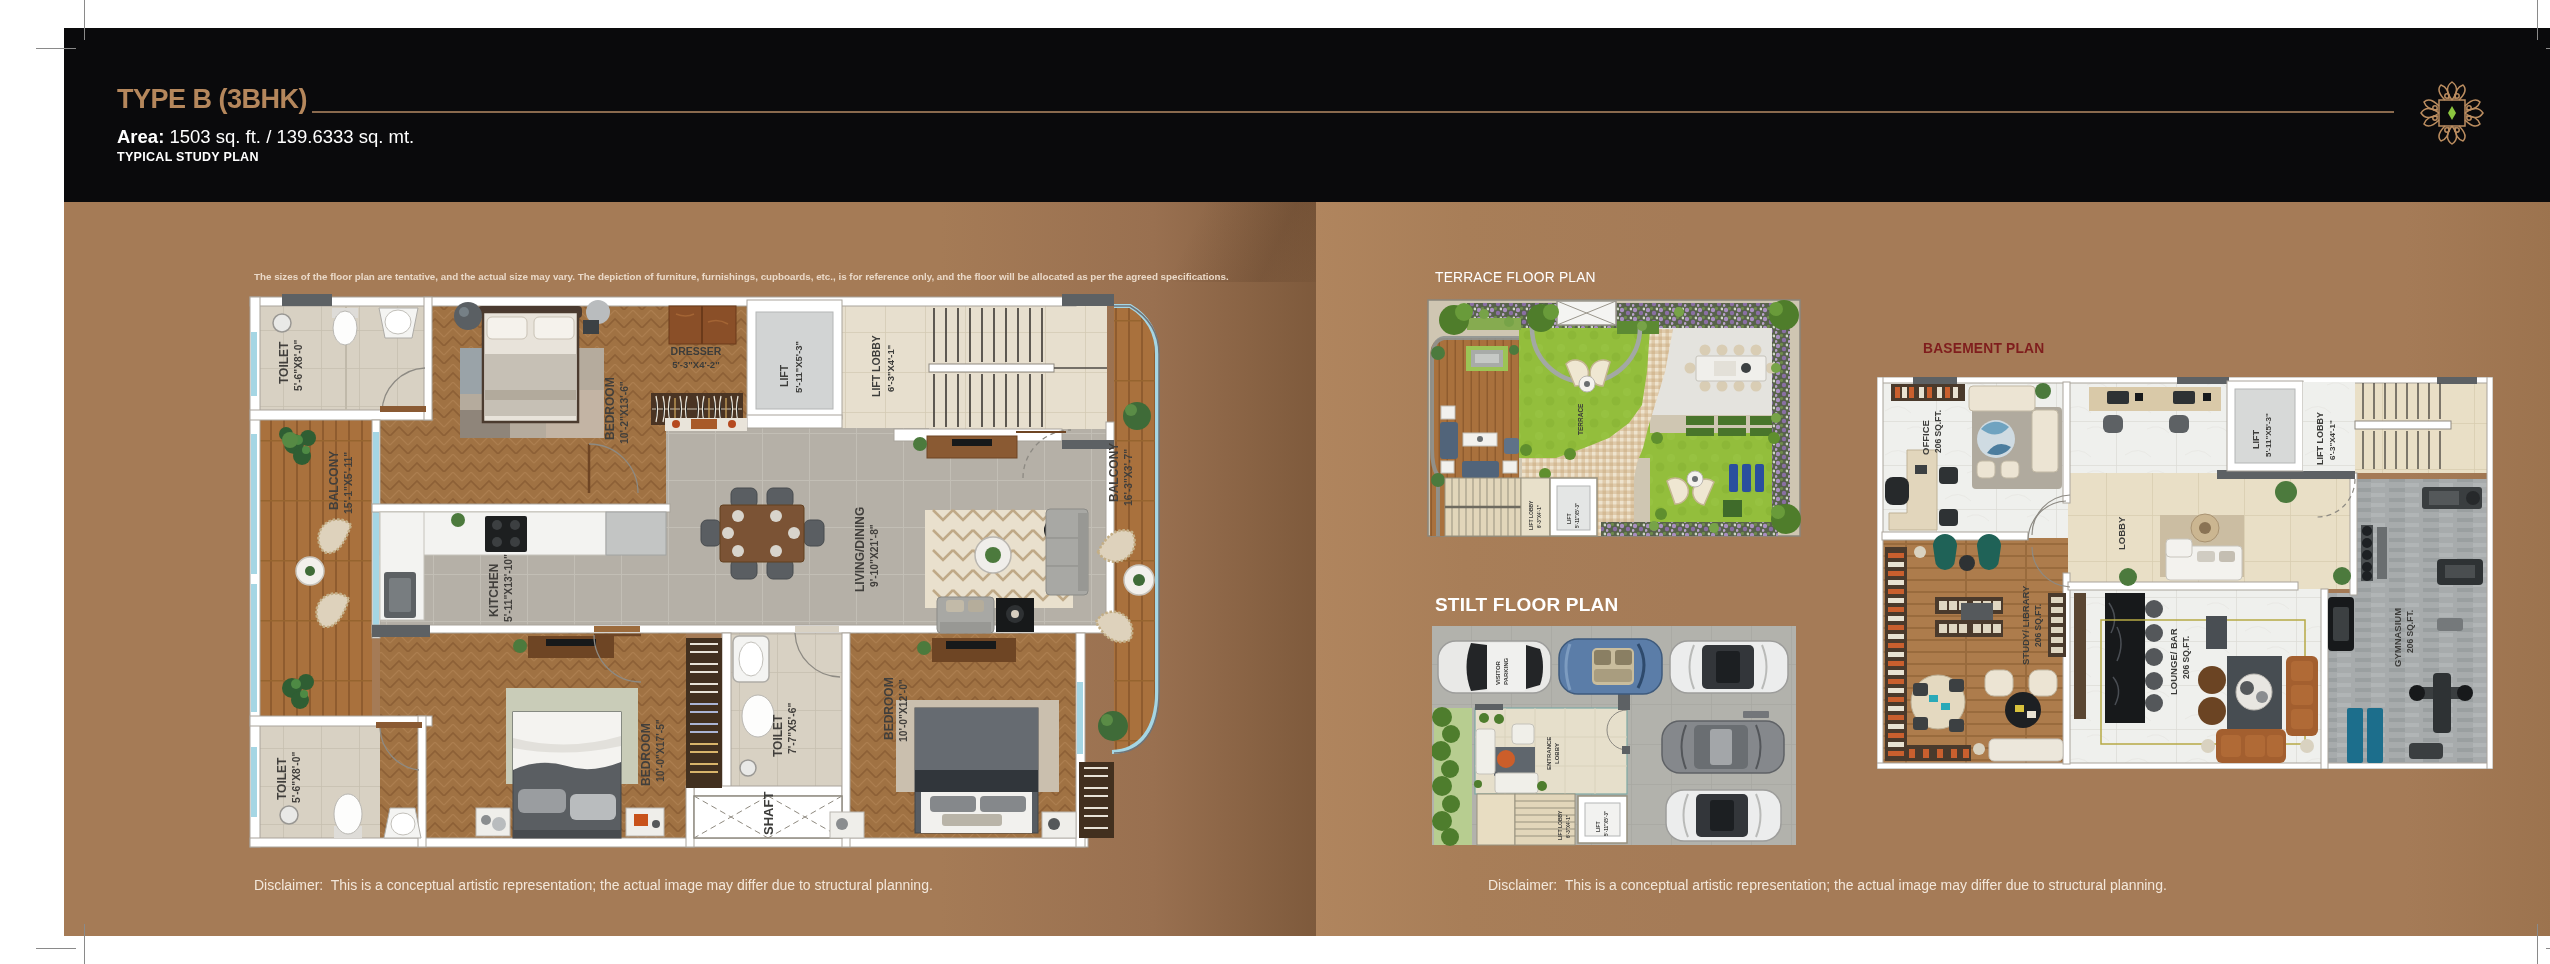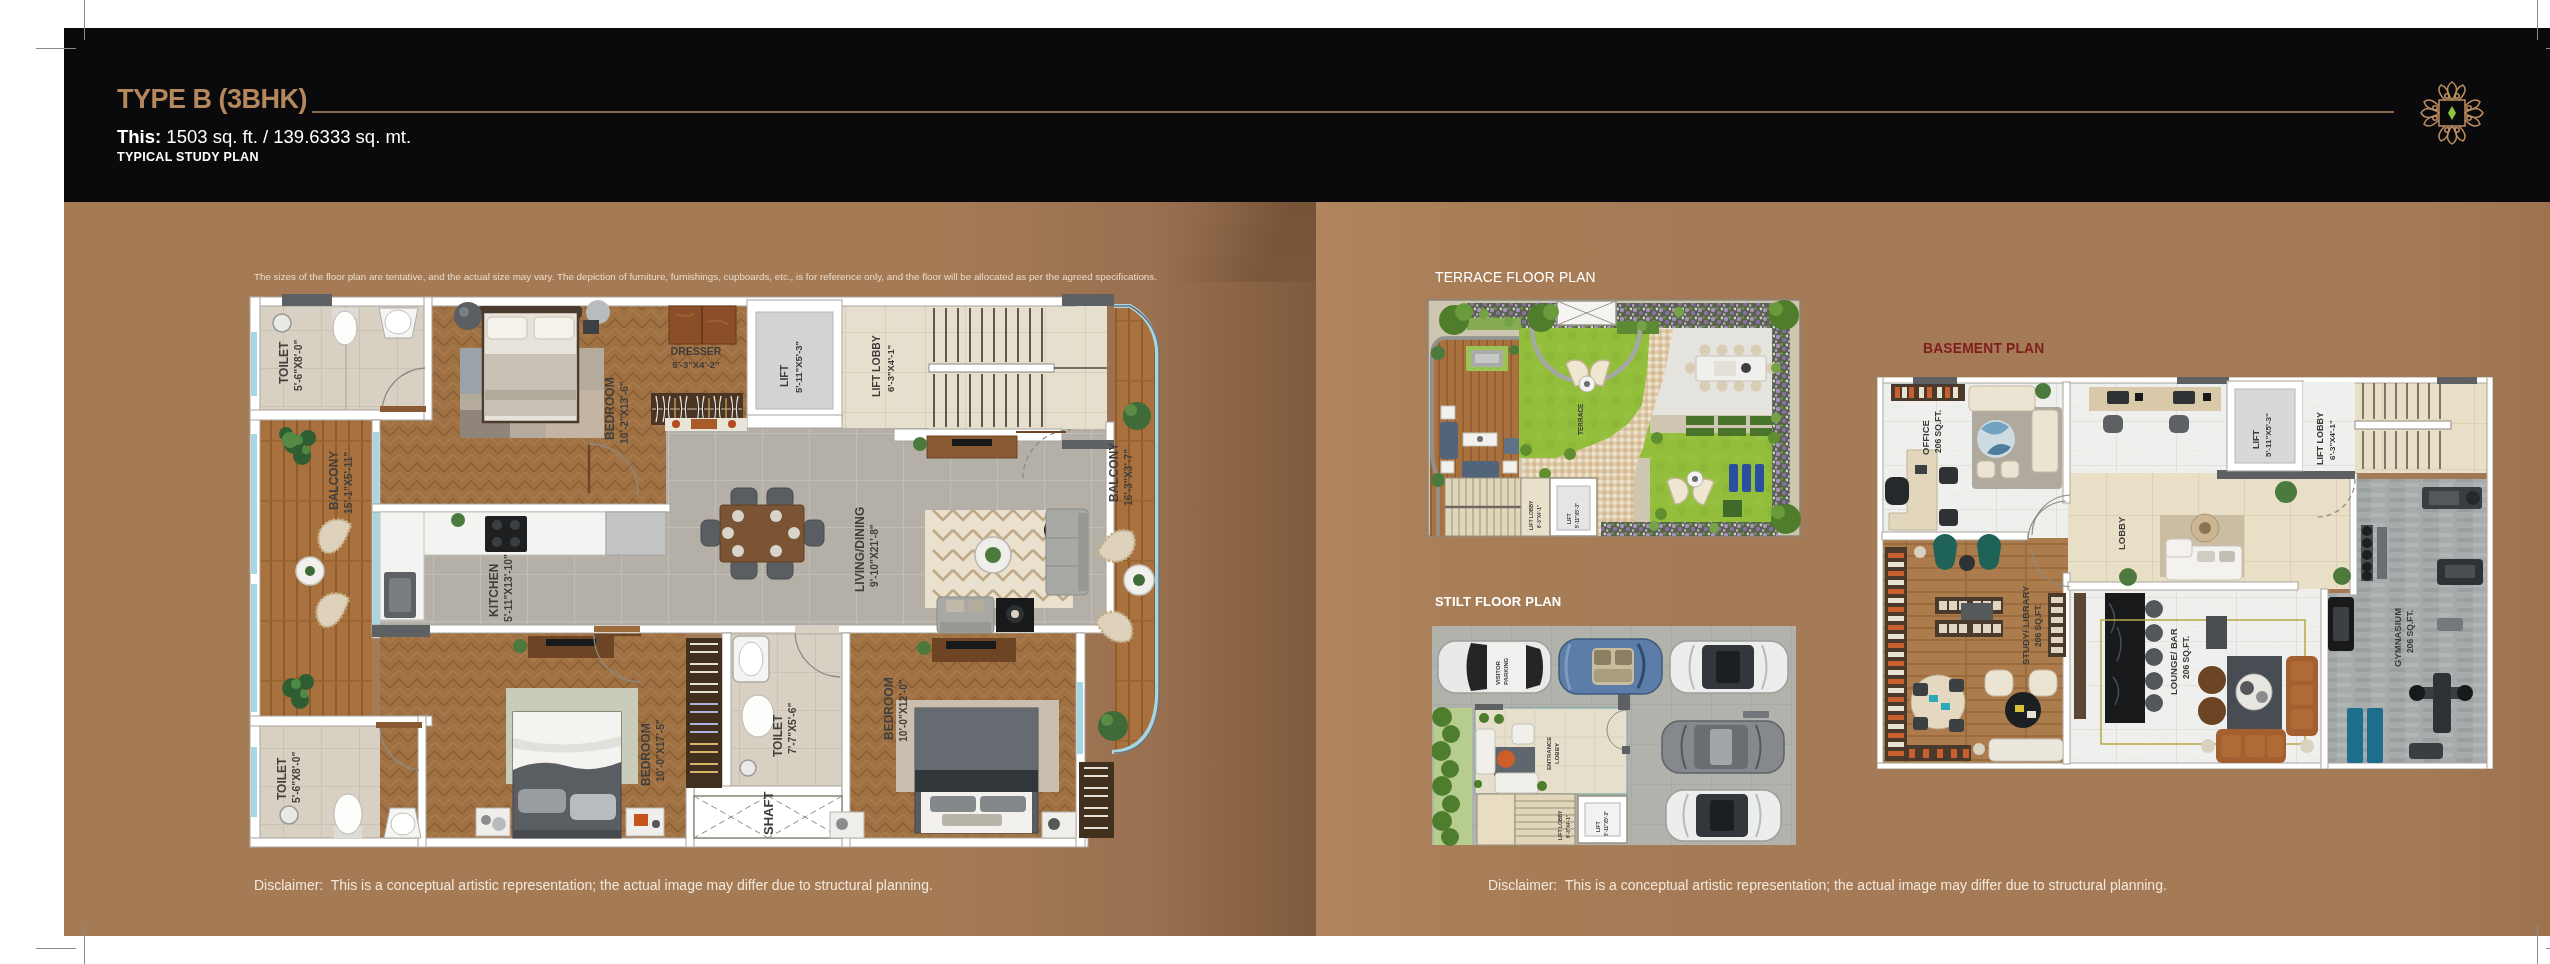--- a/index.html
+++ b/index.html
@@ -17,50 +17,50 @@
   <div class="abs" style="left:28px;top:202px;width:1252px;height:734px;background:linear-gradient(90deg,#a57b56 0%,#a57b56 70%,#997050 87%,#7e5a3c 100%);"></div>
 
   <div class="abs" style="left:1280px;top:202px;width:1238px;height:734px;background:linear-gradient(90deg,#b0855e 0%,#a87e58 12%,#a57b57 30%,#a57b57 88%,#9c734e 100%);"></div>
 
   <div class="abs" style="left:1060px;top:202px;width:220px;height:80px;background:linear-gradient(115deg,rgba(0,0,0,0) 42%,rgba(55,32,18,0.16) 78%,rgba(55,32,18,0.05) 100%);"></div>
 
   <div class="abs" style="left:81px;top:84px;color:#b5875c;font-size:27px;font-weight:bold;letter-spacing:-0.5px;">TYPE B (3BHK)</div>
 
   <div class="abs" style="left:276px;top:111px;width:2082px;height:2px;background:#8a6a4e;"></div>
 
-  <div class="abs" style="left:81px;top:126px;color:#ffffff;font-size:18.5px;"><b>This:</b> 1503 sq. ft. / 139.6333 sq. mt.</div>
+  <div class="abs" style="left:81px;top:126px;color:#ffffff;font-size:18.5px;"><b>Area:</b> 1503 sq. ft. / 139.6333 sq. mt.</div>
 
   <div class="abs" style="left:81px;top:150px;color:#ffffff;font-size:12.5px;font-weight:bold;letter-spacing:0.3px;">TYPICAL STUDY PLAN</div>
 
   <svg class="abs" style="left:2383px;top:80px;" width="66" height="66" viewBox="0 0 66 66">
     <g fill="none" stroke="#bb8d60" stroke-width="1.5">
       <rect x="20" y="20" width="26" height="26"></rect>
       <g id="pt">
         <path d="M33 20 C27 12 27 6 33 2 C39 6 39 12 33 20"></path>
         <path d="M26 20 C20 14 18 9 22 5 C28 7 30 13 30 19"></path>
         <path d="M40 20 C46 14 48 9 44 5 C38 7 36 13 36 19"></path>
         <circle cx="28" cy="16" r="2.2"></circle>
           <circle cx="38" cy="16" r="2.2"></circle>
       </g>
       <use href="#pt" transform="rotate(90 33 33)"></use>
       <use href="#pt" transform="rotate(180 33 33)"></use>
       <use href="#pt" transform="rotate(270 33 33)"></use>
     </g>
     <path d="M33 26 L37 33 L33 40 L29 33 Z" fill="#8cc63f"></path>
   </svg>
 
-  <div class="abs" style="left:218px;top:271px;width:890px;color:#ead9c8;font-size:9.8px;text-align:center;white-space:nowrap;">The sizes of the floor plan are tentative, and the actual size may vary. The depiction of furniture, furnishings, cupboards, etc., is for reference only, and the floor will be allocated as per the agreed specifications.</div>
+  <div class="abs" style="left:218px;top:271px;width:890px;color:#ead9c8;font-size:9.8px;text-align:center;white-space:nowrap;font-weight:bold;">The sizes of the floor plan are tentative, and the actual size may vary. The depiction of furniture, furnishings, cupboards, etc., is for reference only, and the floor will be allocated as per the agreed specifications.</div>
 
   <div class="abs" style="left:218px;top:877px;color:#f3e7da;font-size:14px;white-space:nowrap;">Disclaimer:&nbsp; This is a conceptual artistic representation; the actual image may differ due to structural planning.</div>
 
   <div class="abs" style="left:1452px;top:877px;color:#f3e7da;font-size:14px;white-space:nowrap;">Disclaimer:&nbsp; This is a conceptual artistic representation; the actual image may differ due to structural planning.</div>
 
   <div class="abs" style="left:1399px;top:270px;color:#ffffff;font-size:13.8px;font-weight:normal;letter-spacing:0.2px;">TERRACE FLOOR PLAN</div>
 
-  <div class="abs" style="left:1399px;top:594px;color:#ffffff;font-size:13px;font-weight:bold;letter-spacing:0.2px;">STILT FLOOR PLAN</div>
+  <div class="abs" style="left:1399px;top:594px;color:#ffffff;font-size:19px;font-weight:bold;letter-spacing:0.2px;">STILT FLOOR PLAN</div>
 
   <div class="abs" style="left:1887px;top:341px;color:#7f1d1d;font-size:13.8px;font-weight:bold;letter-spacing:0.2px;">BASEMENT PLAN</div>
 
   <svg id="mainplan" class="abs" style="left:210px;top:292px;" width="925" height="566" viewBox="0 0 925 566">
     <defs>
       <pattern id="hb" width="18" height="18" patternUnits="userSpaceOnUse">
         <rect width="18" height="18" fill="#a07243"></rect>
         <path d="M0,18 L9,9 L18,18" stroke="#8d6036" stroke-width="1.6" fill="none"></path>
         <path d="M0,9 L9,0 L18,9" stroke="#ac7e4f" stroke-width="1.2" fill="none"></path>
       </pattern>

